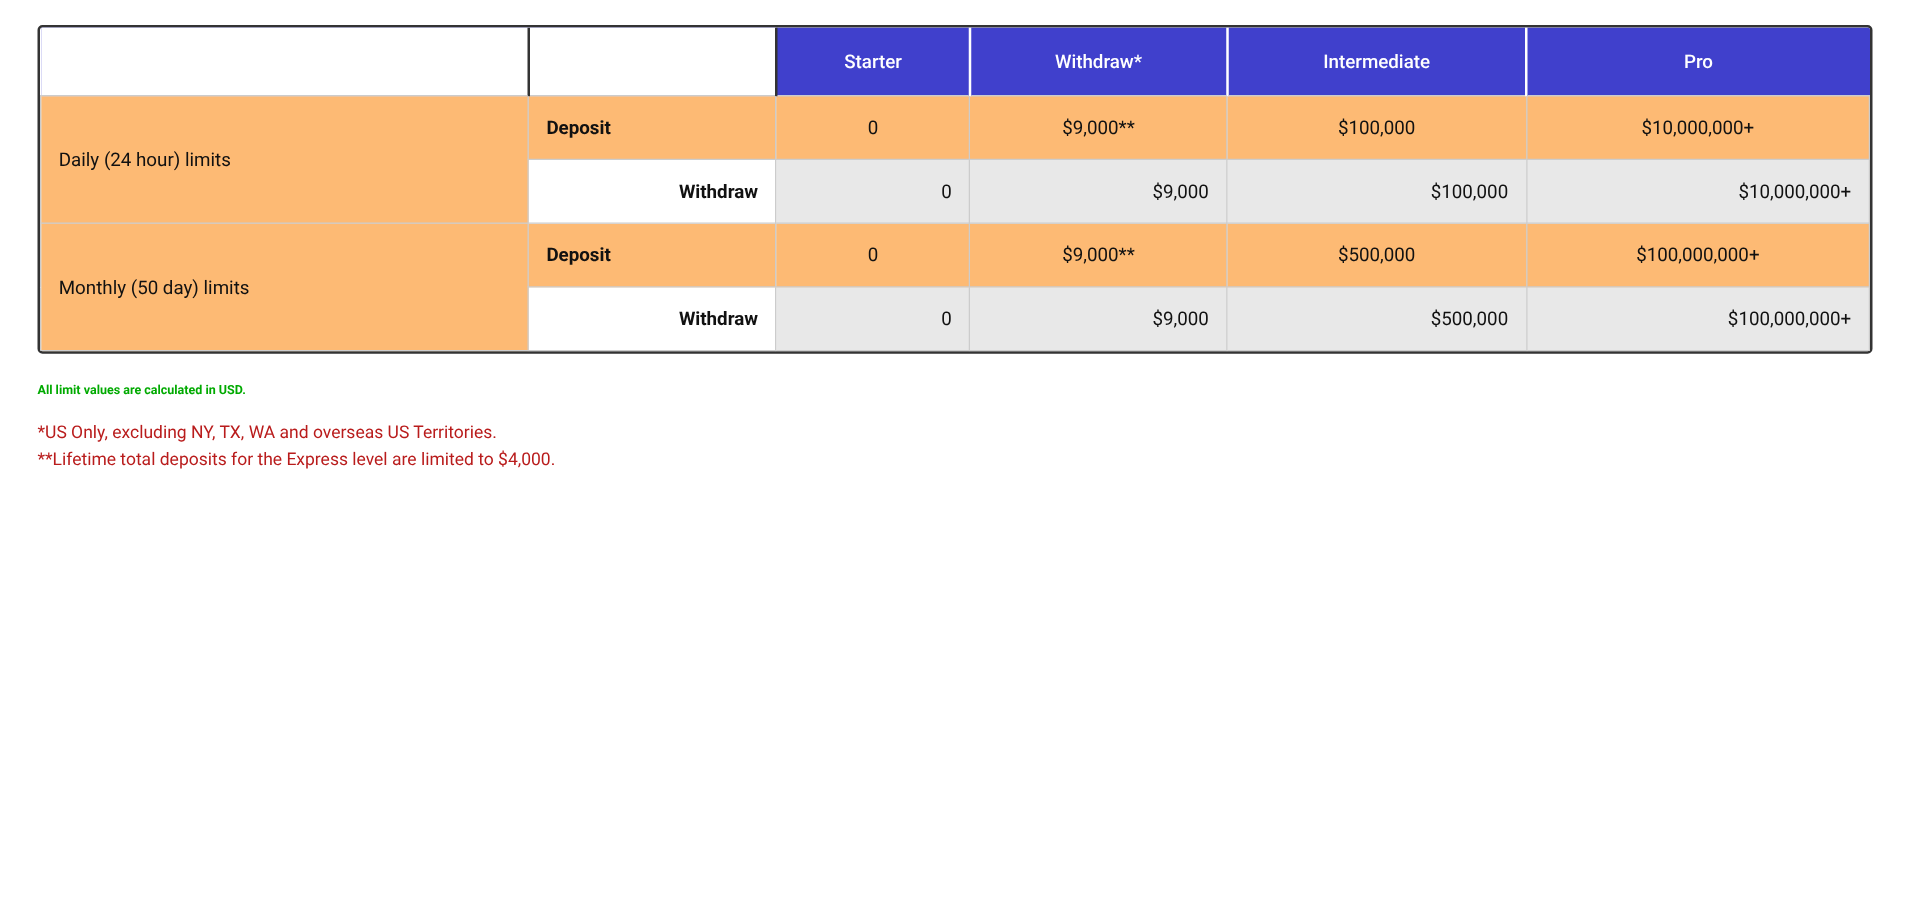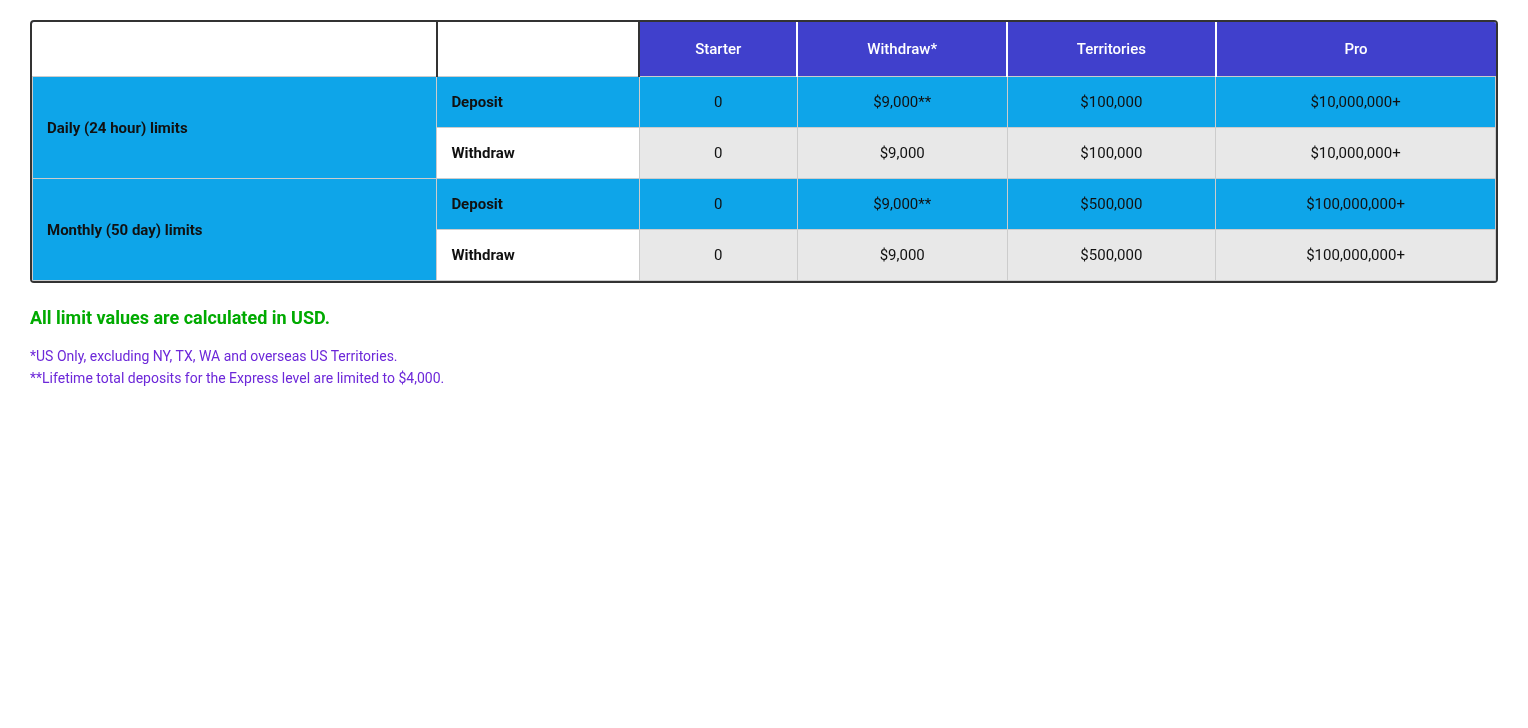--- a/index.html
+++ b/index.html
@@ -52,72 +52,73 @@
     }
 
     tbody td {
       border: 1px solid #ccc;
       padding: 16px 14px;
       font-size: 15px;
       text-align: center;
     }
 
     tbody td.row-label {
-      font-weight: 700;
+      font-weight: 400;
       text-align: left;
       font-size: 15px;
       background: #fff;
       vertical-align: middle;
     }
 
     tbody td.sub-label {
       font-weight: 700;
       text-align: left;
       font-size: 15px;
       background: #fff;
     }
 
     tbody tr.shaded td {
       background-color: #e8e8e8;
+      text-align: right;
     }
 
     tbody tr.white td {
-      background-color: #0ea5e9;
+      background-color: #fdba74;
     }
 
     tbody tr.shaded td.row-label,
     tbody tr.shaded td.sub-label {
       background-color: #fff;
     }
 
     .footnote-usd {
       color: #00aa00;
       font-weight: 700;
-      font-size: 18px;
+      font-size: 10px;
       margin-bottom: 20px;
     }
 
     .footnote-text {
       font-size: 14px;
-      color: #6d28d9;
+      color: #b91c1c;
       margin-bottom: 6px;
     }
   </style>
 </head>
 <body>
 
 <div class="table-wrapper">
   <table>
     <thead>
       <tr>
         <th class="empty"></th>
         <th class="empty2"></th>
         <th>Starter</th>
         <th>Withdraw*</th>
-        <th>Territories</th>
+        <th>Intermediate</th>
         <th>Pro</th>
       </tr>
     </thead>
     <tbody id="table-body">
     <tr class="white">
           <td class="row-label" rowspan="2">Daily (24 hour) limits</td>
           <td class="sub-label">Deposit</td>
           <td>0</td>
           <td>$9,000**</td>
           <td>$100,000</td>

